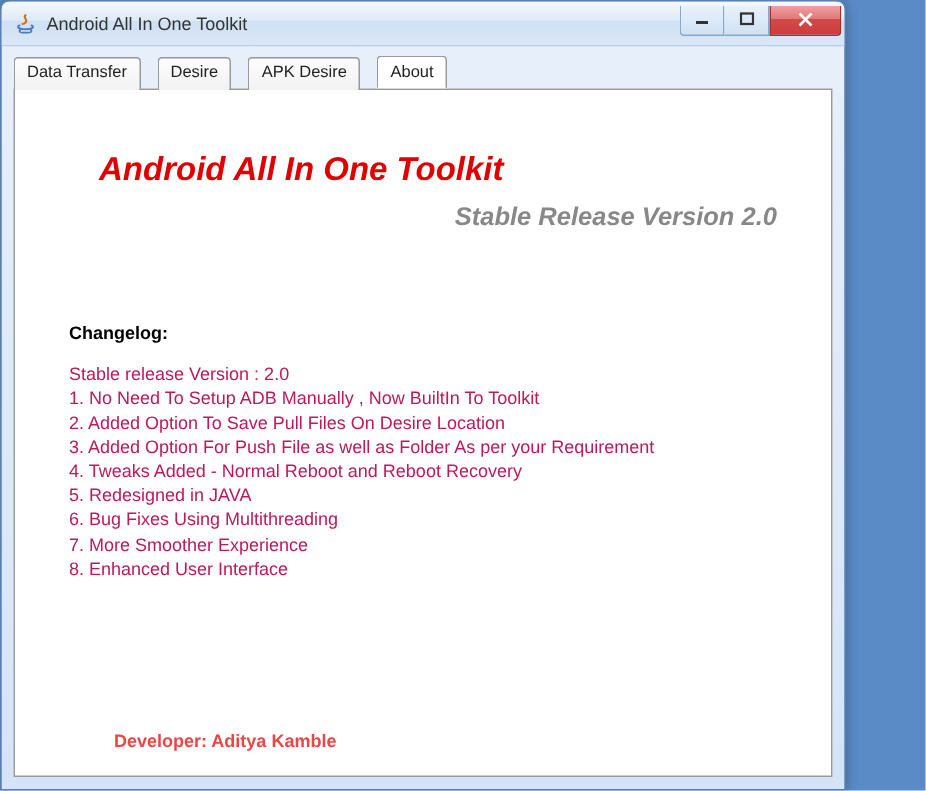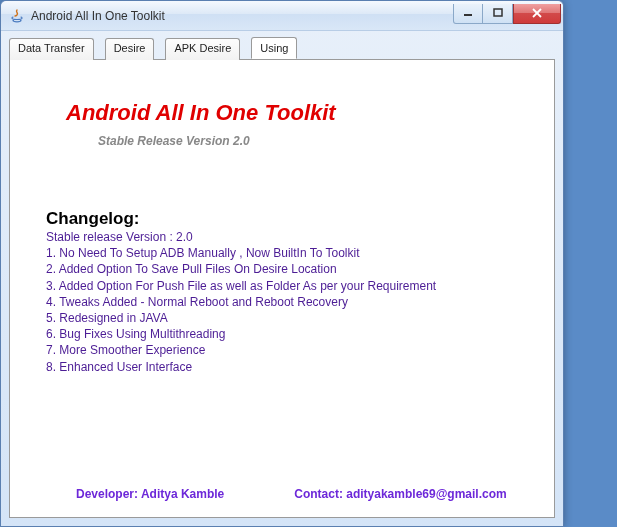--- a/index.html
+++ b/index.html
@@ -117,50 +117,51 @@
   .app-title {
     color: #e00000;
     font-weight: bold;
     font-style: italic;
     font-size: 22px;
     font-family: Arial, sans-serif;
     margin-left: 20px;
   }
   .version-block {
     margin-top: 8px;
-    text-align: left;
+    text-align: right;
     color: #888;
     font-weight: bold;
     font-style: italic;
-    font-size: 12px;
+    font-size: 17px;
     font-family: Arial, sans-serif;
-    margin-left: 52px;
+    margin-left: 96px;
     line-height: 1.25;
   }
   .changelog-heading {
     margin-top: 60px;
     font-weight: bold;
-    font-size: 17px;
+    font-size: 12px;
     color: #000;
   }
   .changelog-body {
-    font-size: 12px;
-    color: #4c1d95;
+    margin-top: 12px;
+    font-size: 12px;
+    color: #be185d;
     line-height: 1.35;
     white-space: pre-line;
   }
   .footer-row {
     margin-top: auto;
     display: flex;
     gap: 70px;
     padding-left: 30px;
     padding-bottom: 6px;
   }
   .footer-item {
-    color: #6d28d9;
+    color: #ef4444;
     font-weight: bold;
     font-size: 12px;
   }
 </style>
 </head>
 <body>
 
 <div class="window">
   <div class="titlebar">
     <span class="app-icon">
@@ -189,37 +190,36 @@
           </svg>
       </div>
     </div>
   </div>
 
   <div class="content-area">
     <div class="tab-strip">
       <div class="tab">Data Transfer</div>
       <div class="tab">Desire</div>
       <div class="tab">APK Desire</div>
-      <div class="tab active">Using</div>
+      <div class="tab active">About</div>
     </div>
 
     <div class="tab-panel">
       <div class="app-title">Android All In One Toolkit</div>
       <div class="version-block">
         <div>Stable Release Version 2.0</div>
       </div>
       <div class="changelog-heading">Changelog:</div>
       <div class="changelog-body">Stable release Version : 2.0
 1. No Need To Setup ADB Manually , Now BuiltIn To Toolkit
 2. Added Option To Save Pull Files On Desire Location
 3. Added Option For Push File as well as Folder As per your Requirement
 4. Tweaks Added - Normal Reboot and Reboot Recovery
 5. Redesigned in JAVA
 6. Bug Fixes Using Multithreading
 7. More Smoother Experience
 8. Enhanced User Interface</div>
       <div class="footer-row">
         <span class="footer-item">Developer: Aditya Kamble</span>
-        <span class="footer-item">Contact: adityakamble69@gmail.com</span>
       </div>
     </div>
   </div>
 </div>
 
 </body></html>

